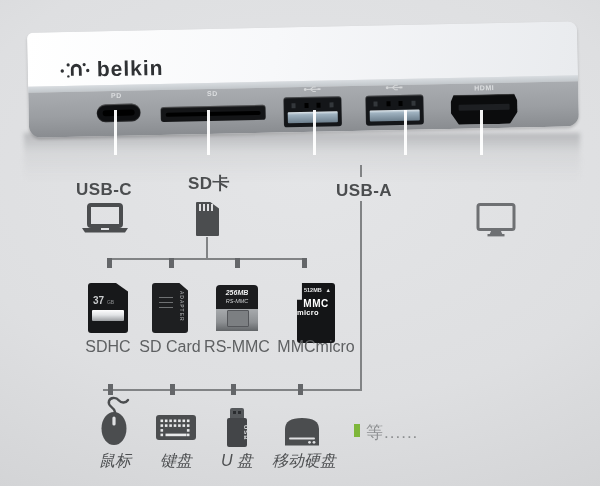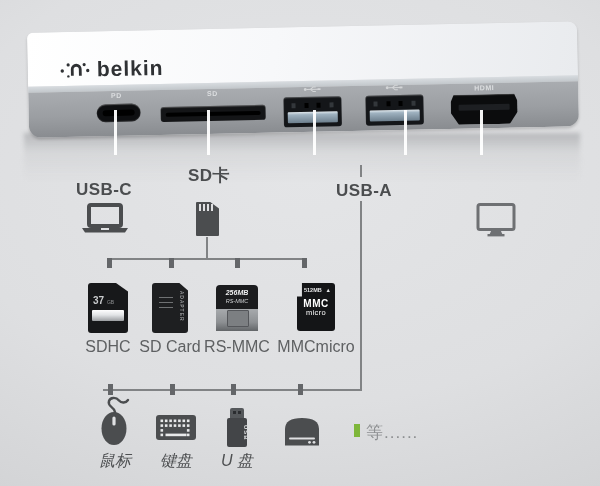--- a/index.html
+++ b/index.html
@@ -71,26 +71,26 @@
     letter-spacing:1px;color:#b6b8ba;}
   .adapter .ln{position:absolute;left:7px;width:14px;height:1px;background:#6f7173;}
   .rsmmc{left:216px;top:285px;width:42px;height:46px;border-radius:4px 4px 2px 2px;background:#1b1c1e;}
   .rsmmc .t1{position:absolute;left:0;right:0;top:4px;text-align:center;font-size:7px;font-style:italic;font-weight:700;color:#f0f1f2;}
   .rsmmc .t2{position:absolute;left:0;right:0;top:13px;text-align:center;font-size:5.5px;font-style:italic;color:#cfd1d3;}
   .rsmmc .body{position:absolute;left:0;right:0;bottom:0;height:22px;
     background:linear-gradient(180deg,#9va 0%,#a7aaad 10%,#8d9093 60%,#62656八 100%);
     background:linear-gradient(180deg,#a7aaad 0%,#8d9093 60%,#626568 100%);}
   .rsmmc .tab{position:absolute;left:11px;bottom:4px;width:20px;height:15px;background:#7c7f82;
     border:1px solid #54565a;border-radius:1px;}
-  .mmcmicro{left:297px;top:283px;width:38px;height:48px;background:#141517;border-radius:3px;
+  .mmcmicro{left:297px;top:283px;width:38px;height:60px;background:#141517;border-radius:3px;
     clip-path:polygon(13% 0,100% 0,100% 100%,0 100%,0 28%,13% 28%);}
   .mmcmicro .row{position:absolute;left:7px;right:4px;top:4px;display:flex;justify-content:space-between;
     font-size:5.5px;font-weight:700;color:#e8e9ea;}
   .mmcmicro .m1{position:absolute;left:0;right:0;top:15px;text-align:center;font-size:10px;font-weight:700;letter-spacing:.5px;}
-  .mmcmicro .m2{position:absolute;left:0;right:0;top:25px;text-align:center;font-size:7.5px;font-weight:400;letter-spacing:.3px;}
+  .mmcmicro .m2{position:absolute;left:0;right:0;top:25px;text-align:left;font-size:7.5px;font-weight:700;letter-spacing:.3px;}
   
   .dev-label{position:absolute;transform:translateX(-50%);top:451px;font-size:16px;color:#4e5052;white-space:nowrap;font-style:italic;}
   .usbstick{position:absolute;left:225px;top:408px;width:24px;height:40px;}
   .usbstick .cap{position:absolute;left:5px;top:0;width:14px;height:11px;border-radius:2px 2px 0 0;background:#55585b;}
   .usbstick .cap i{position:absolute;top:3px;width:3px;height:3px;background:#2b2d30;}
   .usbstick .body{position:absolute;left:2px;top:10px;width:20px;height:29px;border-radius:2px;background:#434548;}
   .usbstick .print{position:absolute;left:0;right:0;top:14px;text-align:center;writing-mode:vertical-rl;
     width:100%;font-size:6px;color:#d8dadc;letter-spacing:1px;font-weight:700;height:22px;}
   .etc-bullet{position:absolute;left:354px;top:424px;width:6px;height:13px;background:#7eb63a;}
   .etc{position:absolute;left:366px;top:421px;font-size:17px;color:#8d8f91;letter-spacing:1px;}
@@ -161,21 +161,21 @@
     <div class="hdmi-port"></div>
   </div>
 
   <div class="ptr" style="left:114px"></div>
   <div class="ptr" style="left:207px"></div>
   <div class="ptr" style="left:313px"></div>
   <div class="ptr" style="left:404px"></div>
   <div class="ptr" style="left:480px"></div>
 
   <span class="grp-label" style="left:104px;top:180px">USB-C</span>
-  <span class="grp-label" style="left:209px;top:164px">SD卡</span>
+  <span class="grp-label" style="left:209px;top:172px">SD卡</span>
   <span class="grp-label" style="left:364px;top:181px">USB-A</span>
 
   <svg class="abs" style="left:82px;top:203px" width="46" height="31" viewBox="0 0 46 31">
     <rect x="7" y="2" width="32" height="21" rx="2" fill="none" stroke="#4b4d4f" stroke-width="4"></rect>
     <path d="M0 25 h46 l-3 4.5 h-40 z" fill="#4b4d4f"></path>
     <rect x="19" y="25" width="8" height="2" fill="#dfe0e2"></rect>
   </svg>
 
   <div class="sdcard-icon">
     <i style="left:2.5px"></i>
@@ -280,17 +280,18 @@
   <svg class="abs" style="left:283px;top:416px" width="38" height="30" viewBox="0 0 38 30">
     <path d="M2 29.5 V13 Q2 2 19 2 Q36 2 36 13 V29.5 Z" fill="#4b4d4f"></path>
     <rect x="6" y="21.5" width="26" height="2" rx="1" fill="#dfe0e2"></rect>
     <circle cx="26.5" cy="26.3" r="1.4" fill="#dfe0e2"></circle>
     <circle cx="31" cy="26.3" r="1.4" fill="#dfe0e2"></circle>
   </svg>
 
   <span class="dev-label" style="left:115px">鼠标</span>
   <span class="dev-label" style="left:176px">键盘</span>
   <span class="dev-label" style="left:237px">U 盘</span>
+  <span class="dev-label" style="left:304px">移动硬盘</span>
 
   <div class="etc-bullet"></div>
   <span class="etc">等......</span>
 
 </div>
 
 </body></html>

